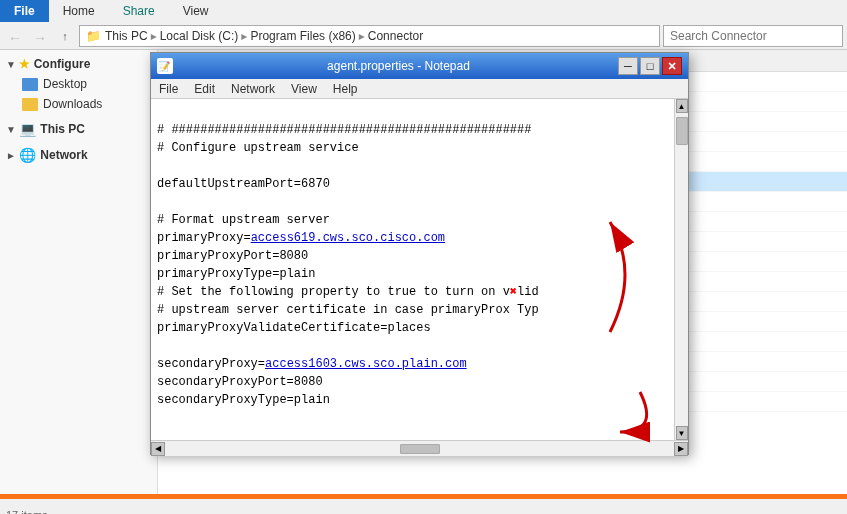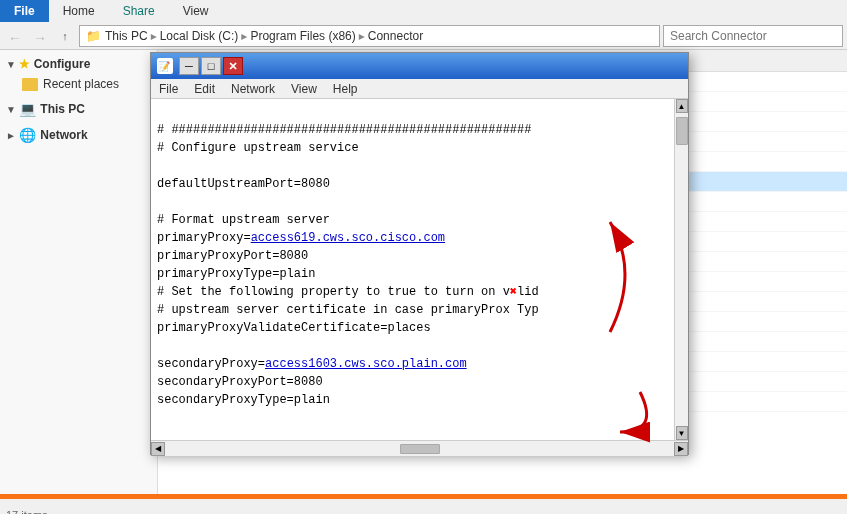--- a/index.html
+++ b/index.html
@@ -38,22 +38,26 @@
 
   <div style="width:158px; background:#f8f8f8; border-right:1px solid #ddd; overflow-y:auto; flex-shrink:0; padding:4px 0;">
 
     <div>
       <div style="display:flex; align-items:center; padding:3px 6px; cursor:pointer; font-size:12px; color:#333; font-weight:bold;">
         <span style="font-size:10px; margin-right:3px; color:#555;">▼</span>
         <span style="color:#f0c000; margin-right:4px;">★</span>
         <span>Configure</span>
       </div>
       <div style="display:flex; align-items:center; padding:3px 6px 3px 22px; cursor:pointer; font-size:12px; color:#333;">
+        <span style="display:inline-block; width:16px; height:13px; background:#4a90d9; border-radius:1px; margin-right:5px; flex-shrink:0;"></span>
+        <span>Desktop</span>
+      </div>
+      <div style="display:flex; align-items:center; padding:3px 6px 3px 22px; cursor:pointer; font-size:12px; color:#333;">
         <span style="display:inline-block; width:16px; height:13px; background:#f0c040; border-radius:1px; margin-right:5px; flex-shrink:0;"></span>
-        <span>Recent places</span>
+        <span>Downloads</span>
       </div>
     </div>
 
     <div style="margin-top:4px;">
       <div style="display:flex; align-items:center; padding:3px 6px; cursor:pointer; font-size:12px; color:#333; font-weight:bold;">
         <span style="font-size:10px; margin-right:3px; color:#555;">▼</span>
         <span style="margin-right:4px; font-size:14px;">💻</span>
         <span>This PC</span>
       </div>
     </div>
@@ -146,41 +150,42 @@
     </div>
     <div style="display:flex; align-items:center; height:20px; cursor:pointer; border-bottom:1px solid #f5f5f5;">
       <div style="width:185px; padding:1px 6px; font-size:12px; display:flex; align-items:center; gap:4px;"><span style="display:inline-block;width:14px;height:15px;background:#fff8dc;border:1px solid #ccc;flex-shrink:0;"></span>wizard.bat</div>
     </div>
   </div>
 
   <div style="position:absolute; top:2px; left:150px; width:539px; height:403px; border:1px solid #888; box-shadow:3px 3px 12px rgba(0,0,0,0.35); background:white; z-index:10;">
 
     <div style="background:linear-gradient(to bottom,#5a9ee8,#2060c8); height:26px; display:flex; align-items:center; padding:0 6px;">
       <span style="width:16px;height:16px;background:#fff;border-radius:2px;margin-right:6px;display:inline-block;font-size:10px;display:flex;align-items:center;justify-content:center;">📝</span>
+      <span style="color:white; font-size:12px; flex:1; text-align:center;">agent.properties - Notepad</span>
       <div style="display:flex; gap:2px;">
         <button style="width:20px;height:18px;background:#e0e0e0;border:1px solid #999;font-size:11px;cursor:pointer;display:flex;align-items:center;justify-content:center;">─</button>
         <button style="width:20px;height:18px;background:#e0e0e0;border:1px solid #999;font-size:11px;cursor:pointer;display:flex;align-items:center;justify-content:center;">□</button>
         <button style="width:20px;height:18px;background:#cc3333;border:1px solid #991111;font-size:11px;color:white;cursor:pointer;font-weight:bold;display:flex;align-items:center;justify-content:center;">✕</button>
       </div>
     </div>
 
     <div style="display:flex; background:#f0f0f0; border-bottom:1px solid #ccc; height:20px;">
       <div style="padding:2px 8px;font-size:12px;color:#333;cursor:pointer;display:flex;align-items:center;">File</div>
       <div style="padding:2px 8px;font-size:12px;color:#333;cursor:pointer;display:flex;align-items:center;">Edit</div>
       <div style="padding:2px 8px;font-size:12px;color:#333;cursor:pointer;display:flex;align-items:center;">Network</div>
       <div style="padding:2px 8px;font-size:12px;color:#333;cursor:pointer;display:flex;align-items:center;">View</div>
       <div style="padding:2px 8px;font-size:12px;color:#333;cursor:pointer;display:flex;align-items:center;">Help</div>
     </div>
 
     <div style="display:flex; height:calc(403px - 26px - 20px - 16px);">
       <div style="flex:1; overflow:hidden; padding:4px 6px; font-family:'Courier New',monospace; font-size:12px; line-height:18px; color:#000; white-space:pre; overflow-y:auto;">
 <span># ##################################################</span>
 <span># Configure upstream service</span>
 
-<span>defaultUpstreamPort=8080</span>
+<span>defaultUpstreamPort=6870</span>
 
 <span># Format upstream server</span>
 <span>primaryProxy=<span style="text-decoration:underline;color:#0000cc;">access619.cws.sco.cisco.com</span></span>
 <span>primaryProxyPort=8080</span>
 <span>primaryProxyType=plain</span>
 <span># Set the following property to true to turn on v<span style="color:red;">✖</span>lid</span>
 <span># upstream server certificate in case primaryProx<span style="color:red;"> </span>Typ</span>
 <span>primaryProxyValidateCertificate=places</span>
 
 <span>secondaryProxy=<span style="text-decoration:underline;color:#0000cc;">access1603.cws.sco.plain.com</span></span>

